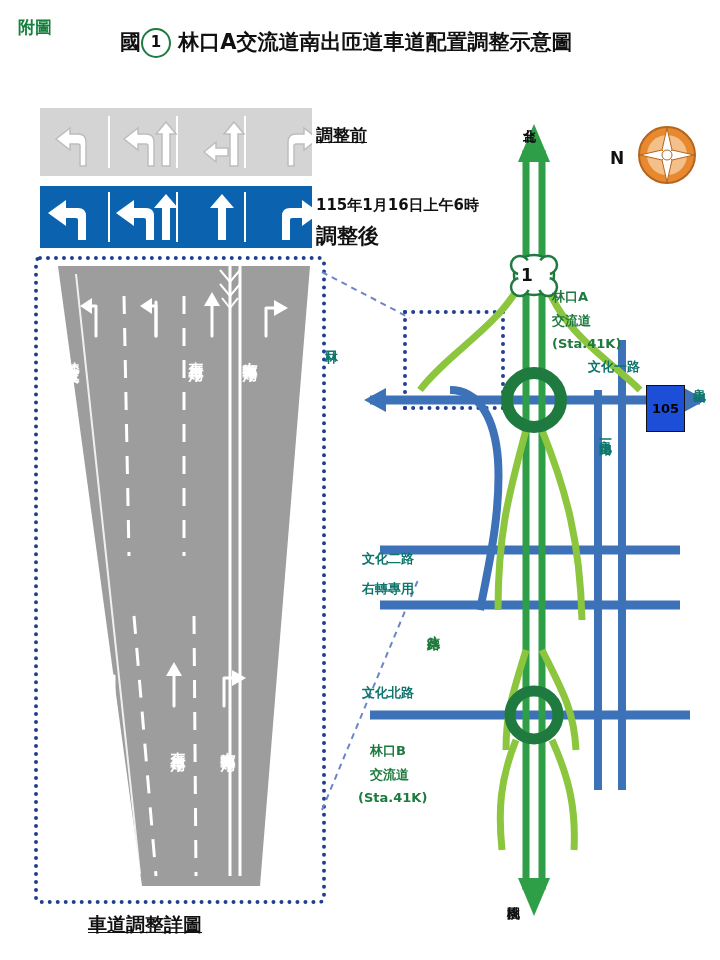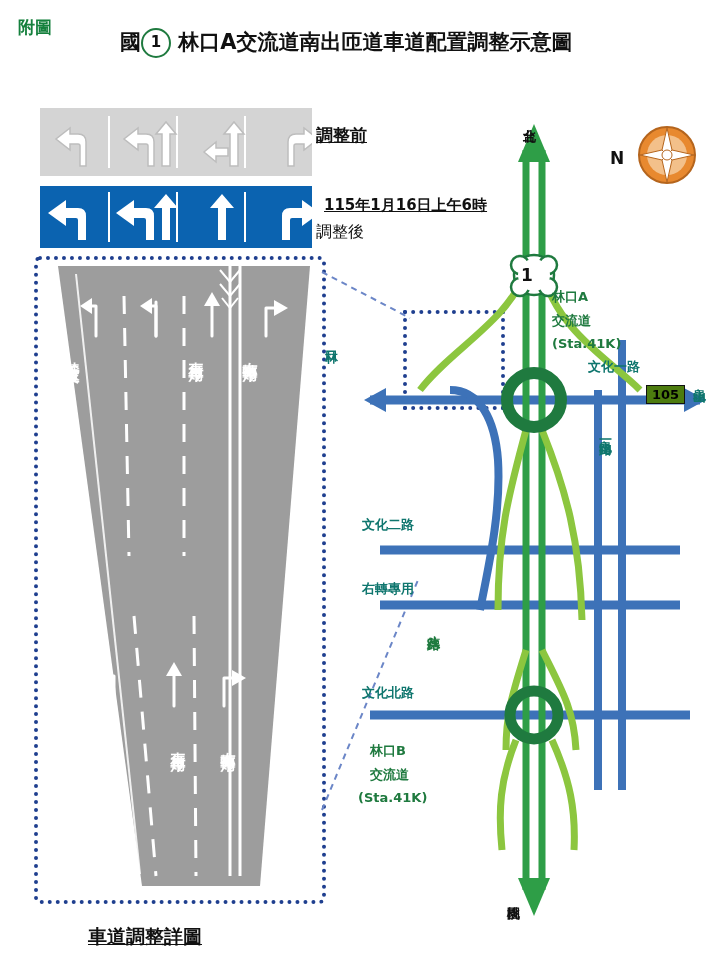--- a/index.html
+++ b/index.html
@@ -7,32 +7,32 @@
   .abs{position:absolute;}
   .vtext{writing-mode:vertical-rl;text-orientation:upright;letter-spacing:1px;}
   #attach-label{left:18px;top:16px;font-size:17px;font-weight:bold;color:#15803d;}
   #main-title{left:120px;top:28px;font-size:21px;font-weight:bold;color:#111;white-space:nowrap;}
   .hwy-badge{display:inline-block;width:26px;height:26px;border-radius:50%;border:2px solid #1f7a3f;background:#fff;color:#111;font-size:15px;font-weight:bold;text-align:center;line-height:24px;vertical-align:middle;}
   
   #before-bar{left:40px;top:108px;width:272px;height:68px;background:#d4d4d4;}
   #after-bar{left:40px;top:186px;width:272px;height:62px;background:#0b63b0;}
   .divider{position:absolute;top:8px;height:52px;width:2px;background:#ffffff;}
   #before-label{left:316px;top:124px;font-size:17px;font-weight:bold;color:#111;text-decoration:underline;}
-  #after-date{left:316px;top:196px;font-size:15px;font-weight:bold;color:#111;text-decoration:underline;white-space:nowrap;margin-left:8px;}
-  #after-label{left:316px;top:222px;font-size:16px;font-weight:normal;color:#111;}
+  #after-date{left:316px;top:196px;font-size:15px;font-weight:bold;color:#111;white-space:nowrap;}
+  #after-label{left:316px;top:222px;font-size:21px;font-weight:bold;color:#111;}
   
   #detail-frame{left:34px;top:256px;width:284px;height:640px;border:4px dotted #1f3f8f;border-radius:6px;}
-  #detail-caption{left:88px;top:912px;font-size:19px;font-weight:bold;color:#111;text-decoration:underline;margin-top:12px;}
+  #detail-caption{left:88px;top:912px;font-size:19px;font-weight:bold;color:#111;text-decoration:underline;}
   .lane-text{color:#ffffff;font-size:15px;font-weight:bold;letter-spacing:2px;}
   
   .maplabel{font-size:13px;color:#111;font-weight:bold;}
   .maplabel.blue{color:#0f766e;}
   .maplabel.green{color:#1f7a3f;}
   #compass{left:636px;top:124px;}
-  .badge105{position:absolute;border:1px solid #111;background:#4d7c0f;font-size:13px;font-weight:bold;padding:1px 5px;}
+  .badge105{position:absolute;border:1px solid #111;background:#1d4ed8;font-size:13px;font-weight:bold;padding:15px 5px;}
 </style>
 </head>
 <body>
 
 <div class="abs" id="attach-label">附圖</div>
 
 <div class="abs" id="main-title">
   <span>國</span><span class="hwy-badge">1</span> <span>林口A交流道南出匝道車道配置調整示意圖</span>
 </div>
 
@@ -198,21 +198,21 @@
 <div class="abs maplabel green" style="left:552px;top:336px;">(Sta.41K)</div>
 
 <div class="abs maplabel green" style="left:370px;top:742px;text-align:right;">林口B</div>
 <div class="abs maplabel green" style="left:370px;top:766px;">交流道</div>
 <div class="abs maplabel green" style="left:358px;top:790px;">(Sta.41K)</div>
 
 <div class="abs vtext maplabel blue" style="left:322px;top:340px;">林口</div>
 <div class="abs vtext maplabel blue" style="left:690px;top:378px;">龜山</div>
 <div class="abs maplabel blue" style="left:588px;top:358px;">文化一路</div>
 <div class="abs vtext maplabel blue" style="left:596px;top:430px;">龜山一路</div>
-<div class="abs maplabel blue" style="left:362px;top:516px;">文化二路</div>
+<div class="abs maplabel blue" style="left:362px;top:550px;">文化二路</div>
 <div class="abs maplabel blue" style="left:362px;top:580px;">右轉專用</div>
 <div class="abs vtext maplabel green" style="left:424px;top:626px;">八德路</div>
 <div class="abs maplabel blue" style="left:362px;top:684px;text-align:center;">文化北路</div>
 
 <div class="badge105" style="left:646px;top:385px;">105</div>
 
 <div class="abs" id="compass">
   <svg width="62" height="62" viewBox="0 0 62 62">
     <circle cx="31" cy="31" r="28" fill="#e8892f" stroke="#b5651d" stroke-width="2"></circle>
     <circle cx="31" cy="31" r="20" fill="#f3c08a"></circle>

